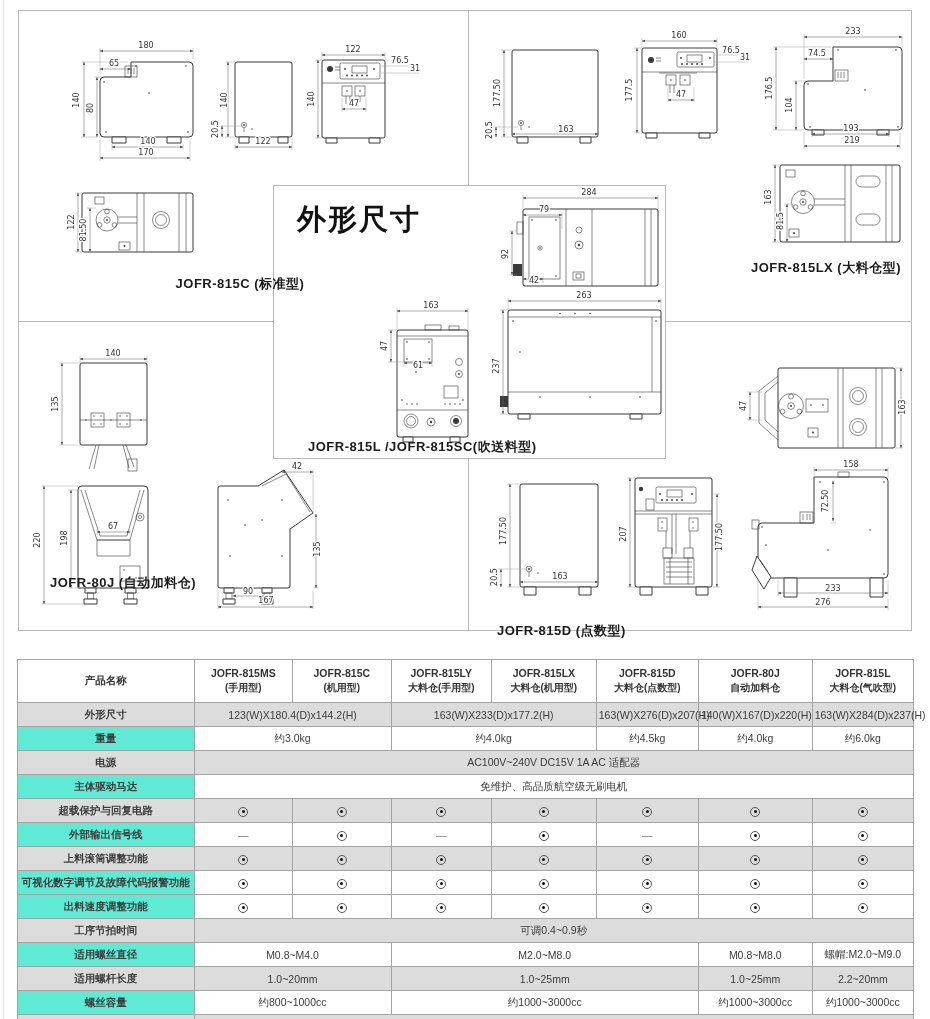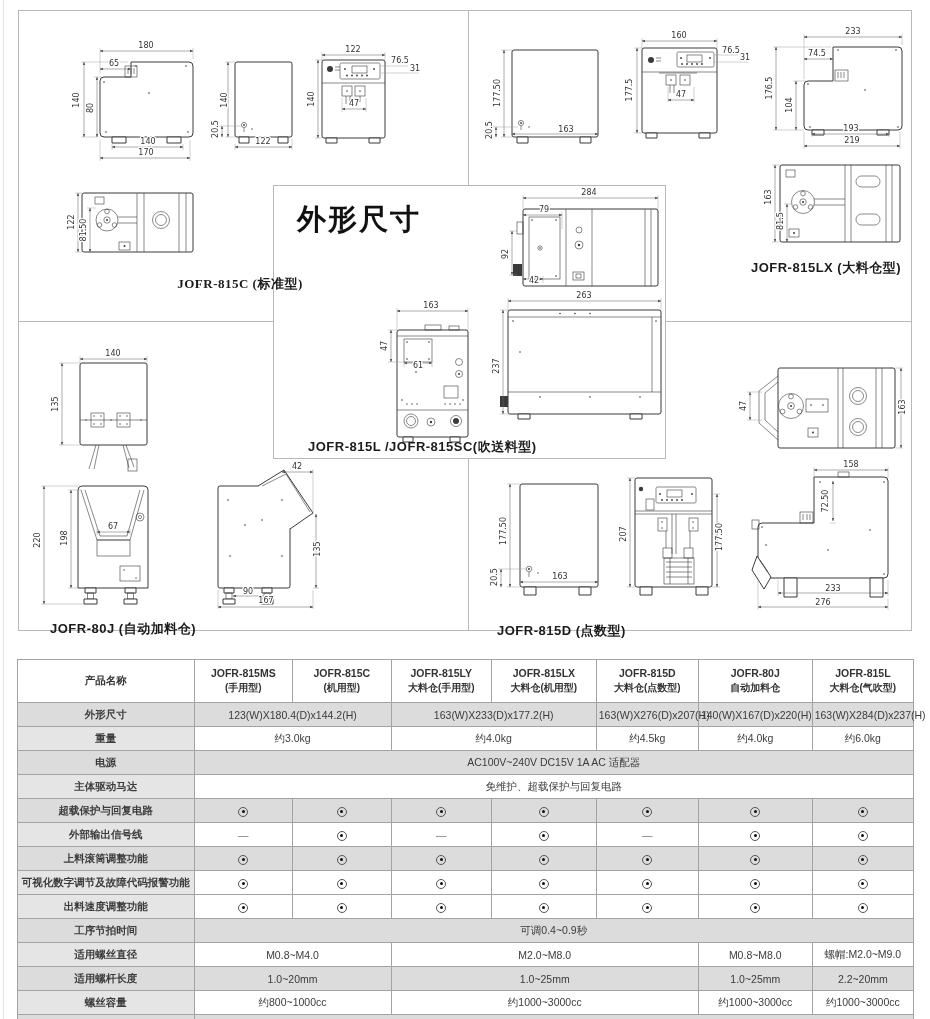--- a/index.html
+++ b/index.html
@@ -22,21 +22,21 @@
   .xl{stroke:#9b9b9b;stroke-width:.45;fill:none;}
   .dt{font:8px "DejaVu Sans",sans-serif;fill:#333;text-anchor:middle;paint-order:stroke;stroke:#fff;stroke-width:2.5px;stroke-linejoin:round;}
   .model-label{position:absolute;font-size:13px;font-weight:700;color:#1c1c1c;letter-spacing:.5px;}
   .ml-center{text-align:center;}
   
   .spec{position:absolute;left:17px;top:659px;width:897px;}
   table{border-collapse:collapse;width:100%;table-layout:fixed;}
   th,td{border:1px solid #a3a3a3;text-align:center;vertical-align:middle;color:#3b3b3b;padding:3px 2px;}
   thead th{height:36px;font-size:10.5px;font-weight:700;color:#333;background:#fff;}
   thead .ptype{font-weight:700;font-size:10px;margin-top:2px;}
-  tbody th{font-size:10.5px;font-weight:700;background:#e5e5e5;height:17px;}
+  tbody th{font-size:10.5px;font-weight:700;background:#5eead4;height:17px;}
   tbody td{font-size:10.5px;font-weight:400;height:17px;}
   tr.shaded th,tr.shaded td{background:#dcdcdc;}
   .sym{display:inline-block;width:8px;height:8px;border:1.2px solid #555;border-radius:50%;position:relative;vertical-align:middle;}
   .sym::after{content:"";position:absolute;left:50%;top:50%;width:3px;height:3px;margin:-1.5px 0 0 -1.5px;border-radius:50%;background:#111;}
   .dash{color:#777;}
 </style>
 </head>
 <body>
 
 <div class="edge-line"></div>
@@ -581,24 +581,24 @@
           <text x="626" y="534" transform="rotate(-90 626 534)" class="dt">207</text>
           <text x="722" y="537" transform="rotate(-90 722 537)" class="dt">177.50</text>
           <text x="851" y="467" class="dt">158</text>
           <text x="828" y="501" transform="rotate(-90 828 501)" class="dt">72.50</text>
           <text x="833" y="591" class="dt">233</text>
           <text x="823" y="605" class="dt">276</text>
         </g>
     </g>
   </svg>
 
-  <div class="model-label ml-center" style="left:135px;top:275px;width:210px;font-family:Liberation Serif, serif;">JOFR-815C (标准型)</div>
+  <div class="model-label ml-center" style="left:135px;top:275px;width:210px;">JOFR-815C (标准型)</div>
   <div class="model-label ml-center" style="left:720px;top:259px;width:212px;">JOFR-815LX (大料仓型)</div>
   <div class="model-label" style="left:288px;top:438px;margin-left:20px;">JOFR-815L /JOFR-815SC(吹送料型)</div>
-  <div class="model-label" style="left:50px;top:620px;">JOFR-80J (自动加料仓)</div>
+  <div class="model-label" style="left:50px;top:574px;">JOFR-80J (自动加料仓)</div>
   <div class="model-label" style="left:497px;top:602px;margin-top:20px;">JOFR-815D (点数型)</div>
 </section>
 
 <section class="spec">
   <table id="spec-table">
       <colgroup>
         <col style="width: 19.7%;">
         <col style="width: 11%;">
         <col style="width: 11%;">
         <col style="width: 11.2%;">
@@ -656,21 +656,21 @@
           <td>约4.5kg</td>
           <td>约4.0kg</td>
           <td>约6.0kg</td>
         </tr>
         <tr class="shaded">
           <th>电源</th>
           <td colspan="7">AC100V~240V DC15V 1A AC 适配器</td>
         </tr>
         <tr>
           <th>主体驱动马达</th>
-          <td colspan="7">免维护、超载保护与回复电路</td>
+          <td colspan="7">免维护、高品质航空级无刷电机</td>
         </tr>
         <tr class="shaded">
           <th>超载保护与回复电路</th>
           <td><span class="sym"></span></td>
           <td><span class="sym"></span></td>
           <td><span class="sym"></span></td>
           <td><span class="sym"></span></td>
           <td><span class="sym"></span></td>
           <td><span class="sym"></span></td>
           <td><span class="sym"></span></td>

